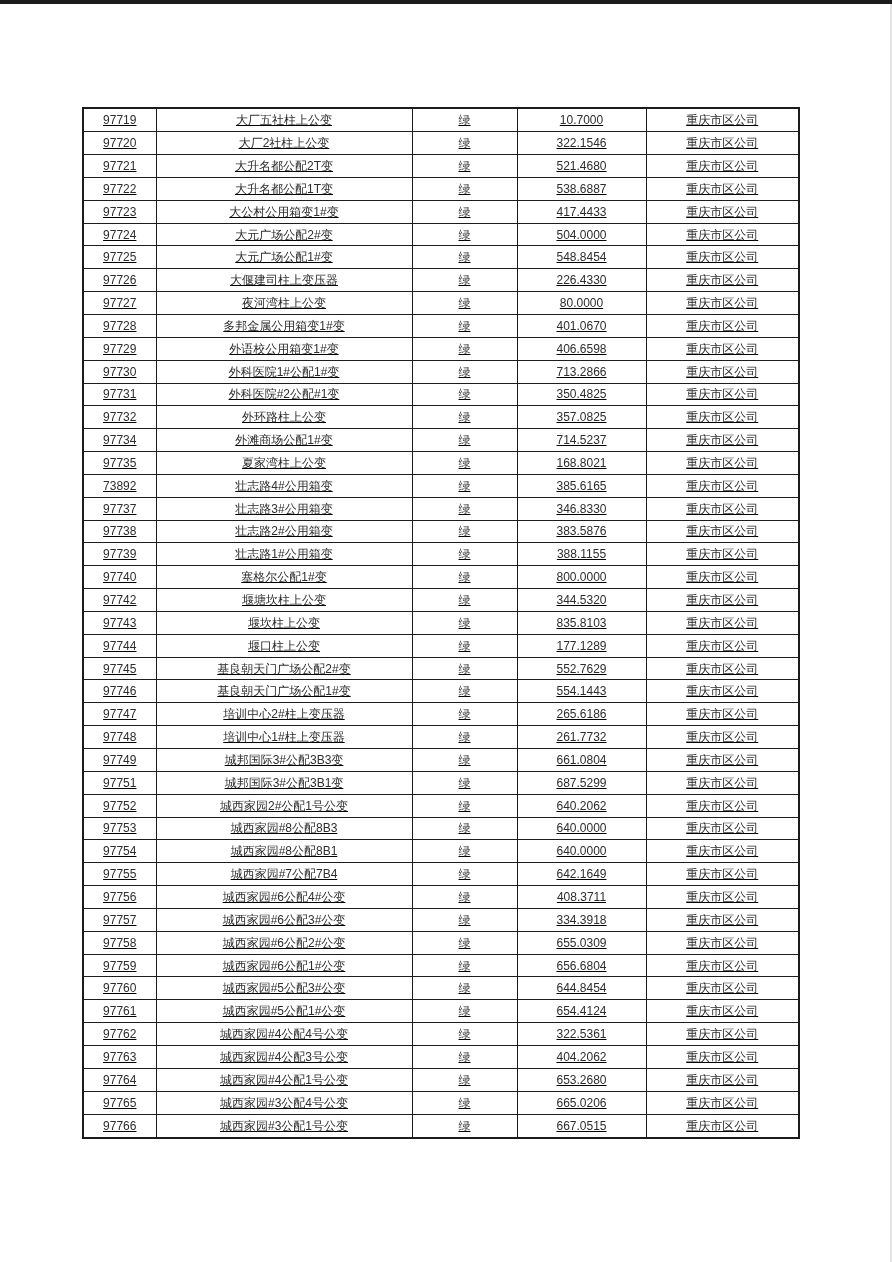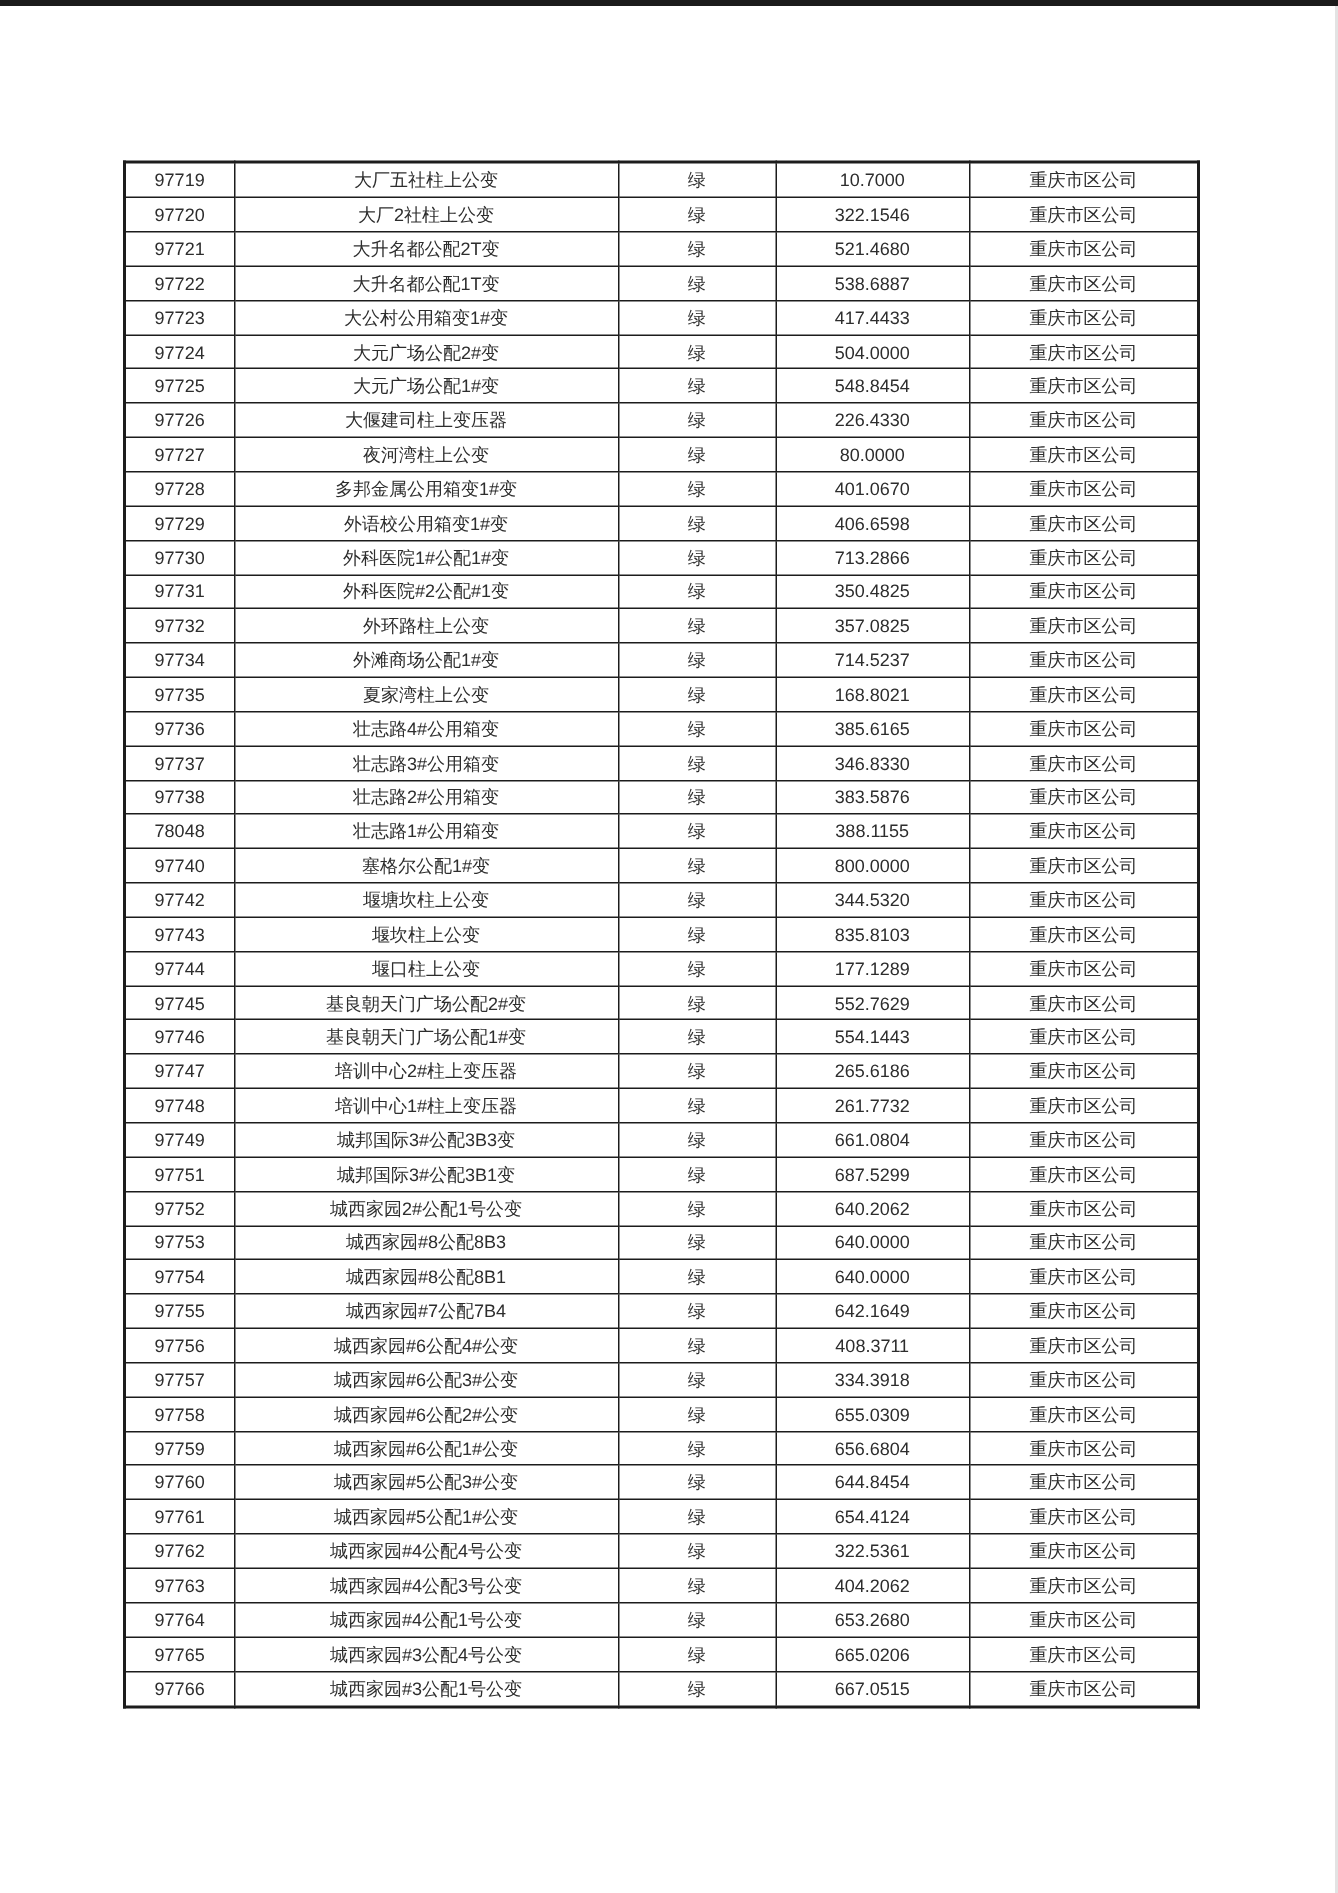--- a/index.html
+++ b/index.html
@@ -28,20 +28,21 @@
     top: 4px;
     right: 0;
     width: 2px;
     height: 1258px;
     background: #e3e3e3;
   }
   .table-wrap {
     position: absolute;
     left: 82px;
     top: 107px;
+    text-decoration: underline;
   }
   table.device-table {
     border-collapse: collapse;
     table-layout: fixed;
     width: 716px;
     height: 1032px;
     border: 2px solid #1c1c1c;
   }
   table.device-table td {
     border: 1px solid #1c1c1c;
@@ -182,42 +183,42 @@
             <td>重庆市区公司</td>
           </tr>
           <tr>
             <td>97735</td>
             <td>夏家湾柱上公变</td>
             <td>绿</td>
             <td>168.8021</td>
             <td>重庆市区公司</td>
           </tr>
           <tr>
-            <td>97736</td>
+            <td>73892</td>
             <td>壮志路4#公用箱变</td>
             <td>绿</td>
             <td>385.6165</td>
             <td>重庆市区公司</td>
           </tr>
           <tr>
             <td>97737</td>
             <td>壮志路3#公用箱变</td>
             <td>绿</td>
             <td>346.8330</td>
             <td>重庆市区公司</td>
           </tr>
           <tr>
             <td>97738</td>
             <td>壮志路2#公用箱变</td>
             <td>绿</td>
             <td>383.5876</td>
             <td>重庆市区公司</td>
           </tr>
           <tr>
-            <td>78048</td>
+            <td>97739</td>
             <td>壮志路1#公用箱变</td>
             <td>绿</td>
             <td>388.1155</td>
             <td>重庆市区公司</td>
           </tr>
           <tr>
             <td>97740</td>
             <td>塞格尔公配1#变</td>
             <td>绿</td>
             <td>800.0000</td>

